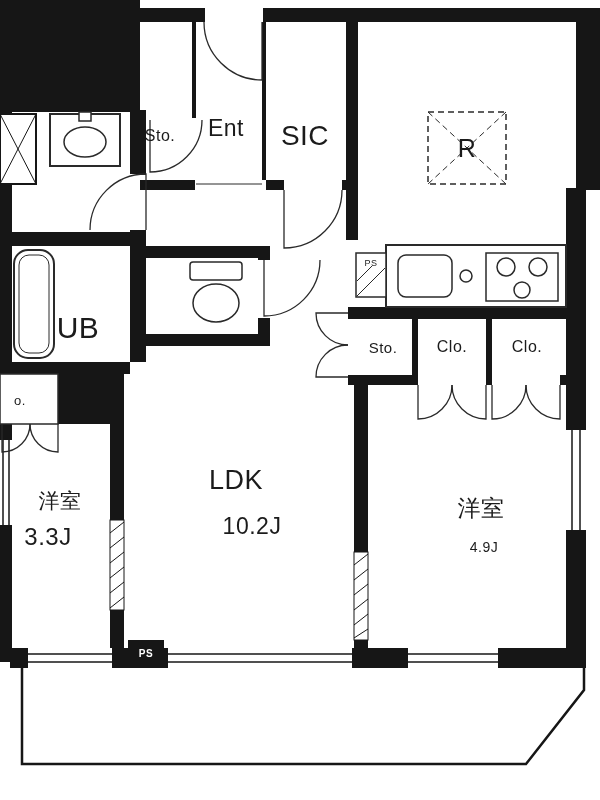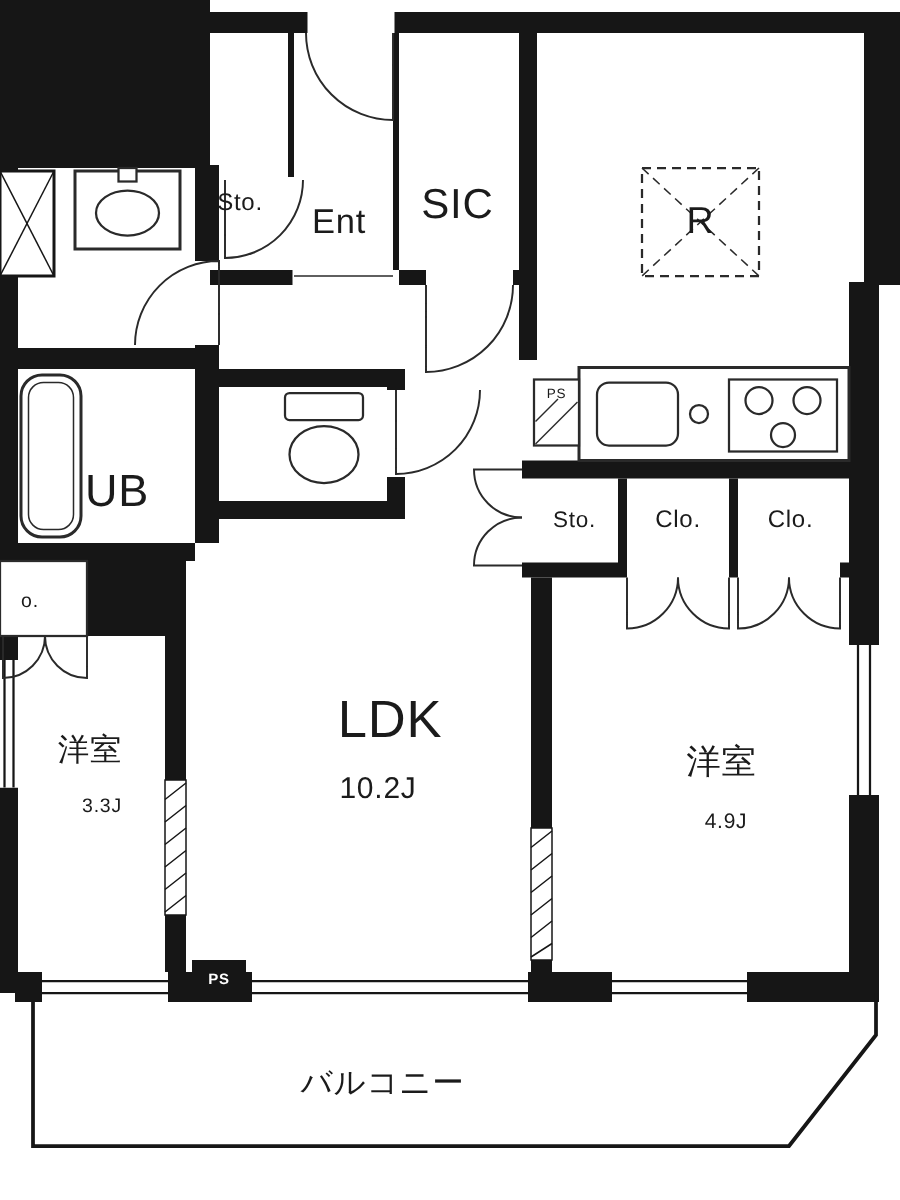--- a/index.html
+++ b/index.html
@@ -155,30 +155,29 @@
       <path d="M 418 385 L 418 419 A 34 34 0 0 0 452 385"></path>
       <path d="M 486 385 L 486 419 A 34 34 0 0 1 452 385"></path>
       <path d="M 492 385 L 492 419 A 34 34 0 0 0 526 385"></path>
       <path d="M 560 385 L 560 419 A 34 34 0 0 1 526 385"></path>
       <path d="M 2 424 L 2 452 A 28 28 0 0 0 30 424"></path>
       <path d="M 58 424 L 58 452 A 28 28 0 0 1 30 424"></path>
     </g>
   </svg>
 
   <div class="lbl" style="left:160px;top:136px;font-size:16px">Sto.</div>
-  <div class="lbl" style="left:226px;top:148px;font-size:23px">Ent</div>
+  <div class="lbl" style="left:226px;top:128px;font-size:23px">Ent</div>
   <div class="lbl" style="left:305px;top:136px;font-size:28px">SIC</div>
   <div class="lbl" style="left:467px;top:148px;font-size:25px">R</div>
   <div class="lbl" style="left:371px;top:263px;font-size:9px">PS</div>
   <div class="lbl" style="left:78px;top:328px;font-size:30px">UB</div>
   <div class="lbl" style="left:383px;top:347px;font-size:15px">Sto.</div>
   <div class="lbl" style="left:452px;top:347px;font-size:16px">Clo.</div>
   <div class="lbl" style="left:527px;top:347px;font-size:16px">Clo.</div>
   <div class="lbl" style="left:20px;top:400px;font-size:13px">o.</div>
   <div class="lbl" style="left:60px;top:500px;font-size:21px">洋室</div>
-  <div class="lbl" style="left:68px;top:537px;font-size:13px">3.3J</div>
-  <div class="lbl" style="left:260px;top:480px;font-size:35px">LDK</div>
-  <div class="lbl" style="left:252px;top:526px;font-size:20px">10.2J</div>
+  <div class="lbl" style="left:48px;top:537px;font-size:24px">3.3J</div>
+  <div class="lbl" style="left:236px;top:480px;font-size:27px">LDK</div>
+  <div class="lbl" style="left:252px;top:526px;font-size:23px">10.2J</div>
   <div class="lbl" style="left:481px;top:508px;font-size:23px">洋室</div>
   <div class="lbl" style="left:484px;top:547px;font-size:14px">4.9J</div>
-  <div class="lbl" style="left:255px;top:722px;font-size:21px">バルコニー</div>
   <div class="lbl white" style="left:146px;top:654px;font-size:10px">PS</div>
 </div>
 
 </body></html>

